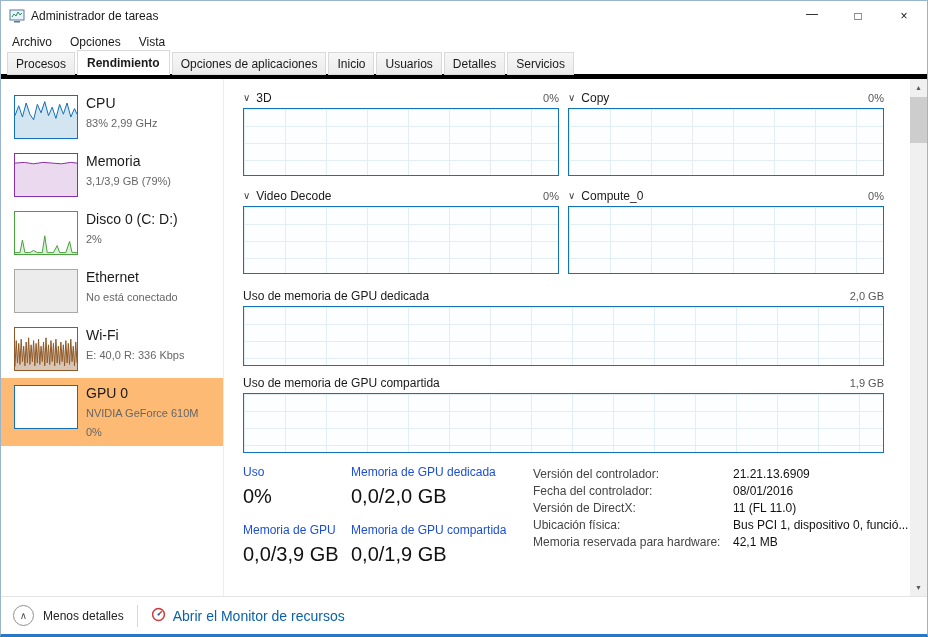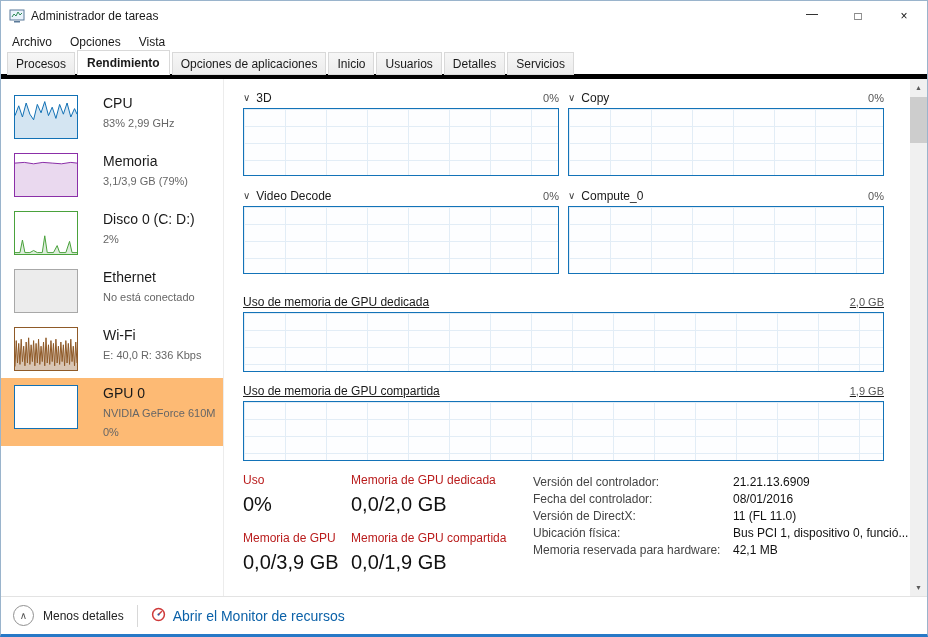--- a/index.html
+++ b/index.html
@@ -25,21 +25,21 @@
   
   .tabstrip { height:26px; padding-left:6px; border-bottom:5px solid #000000; display:flex; align-items:flex-end; flex:0 0 auto; }
   .tab {
     border:1px solid #d9d9d9; background:linear-gradient(#f6f6f6,#ececec);
     padding:4px 8px 3px; margin-right:2px; margin-bottom:-1px; font-size:12px; white-space:nowrap;
   }
   .tab.active { background:#fff; border-bottom-color:#fff; font-weight:bold; padding:5px 9px 4px; }
   
   .body { flex:1; display:flex; position:relative; min-height:0; }
   .sidebar { width:222px; padding-top:9px; flex:0 0 auto; }
-  .side-item { display:flex; align-items:flex-start; gap:25px; padding:7px 0 7px 13px; cursor:default; }
+  .side-item { display:flex; align-items:flex-start; gap:8px; padding:7px 0 7px 13px; cursor:default; }
   .side-item.selected { background:#fdba74; }
   .thumb { width:64px; height:44px; border:1px solid var(--accent,#888); background:#fff; flex:0 0 auto; overflow:hidden; }
   .thumb.gray-bg { background:#ececec; }
   .thumb svg { width:100%; height:100%; display:block; }
   .thumb .line { stroke:var(--accent); fill:none; }
   .thumb .fill { fill:var(--accent); opacity:0.18; stroke:none; }
   .thumb .fill.dense { opacity:0.35; }
   .side-name { font-size:14px; margin-top:0px; }
   .side-detail { font-size:11px; color:#666; margin-top:6px; line-height:13px; }
   
@@ -50,25 +50,25 @@
   .chart-max { margin-left:auto; color:#555; font-size:11px; }
   .chartbox {
     border:1px solid #1373b8; background-color:#fdfeff;
     background-image:
       linear-gradient(to right, #e2edf6 1px, transparent 1px),
       linear-gradient(to bottom, #e2edf6 1px, transparent 1px);
     background-size:41px 17px;
   }
   .chartbox.small { height:68px; margin-bottom:9px; }
   .chartbox.wide { height:60px; margin-bottom:6px; }
-  .mem-head { margin-top:8px;text-decoration:underline; }
+  .mem-head { margin-top:2px; }
   
   .stats-row { display:flex; margin-top:12px; }
   .stats-grid { display:grid; grid-template-columns:108px 182px; flex:0 0 auto; }
-  .stat-label { font-size:12px; color:#b91c1c; height:18px; }
+  .stat-label { font-size:12px; color:#1d4ed8; height:18px; }
   .stat-value { font-size:20px; color:#111; padding:2px 0 15px; white-space:nowrap; }
   .details { flex:1; padding-top:1px; }
   .detail-row { display:flex; line-height:17px; font-size:12px; }
   .d-label { width:200px; color:#444; flex:0 0 auto; }
   .d-value { color:#111; white-space:nowrap; }
   
   .scrollbar { position:absolute; right:0; top:0; bottom:0; width:17px; background:#f0f0f0; }
   .sb-btn { height:17px; width:17px; display:flex; align-items:center; justify-content:center; font-size:7px; color:#5a5a5a; }
   .sb-btn.down { position:absolute; bottom:0; }
   .sb-thumb { position:absolute; top:18px; left:0; width:17px; height:46px; background:#cdcdcd; }

